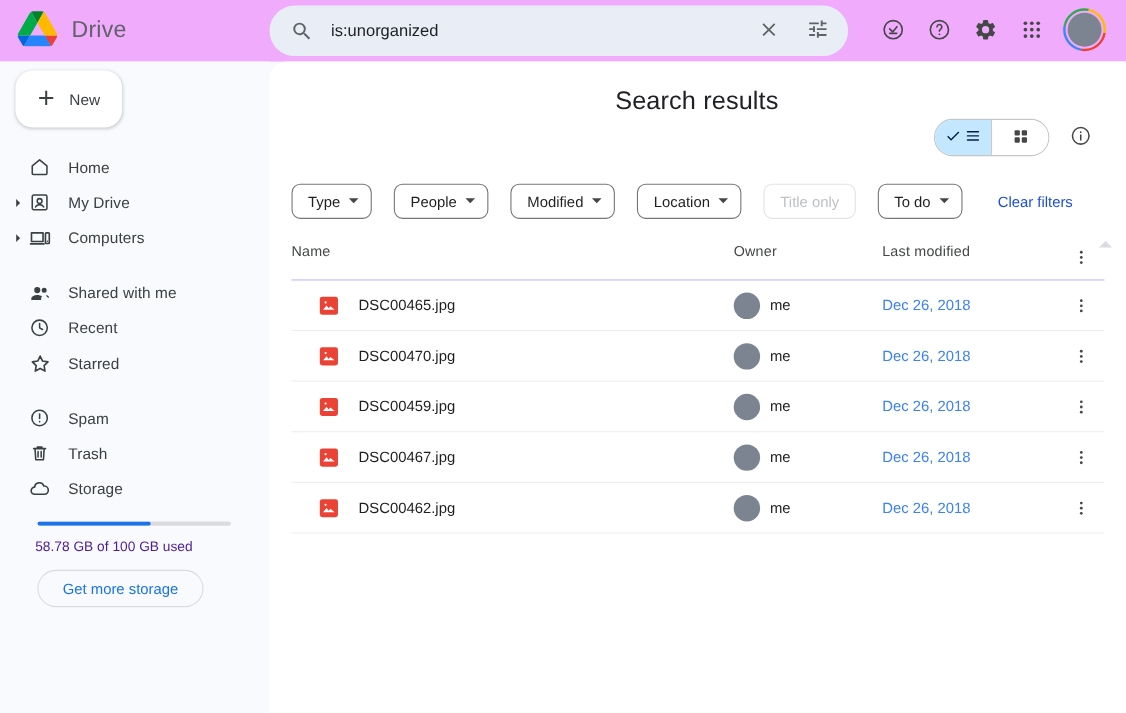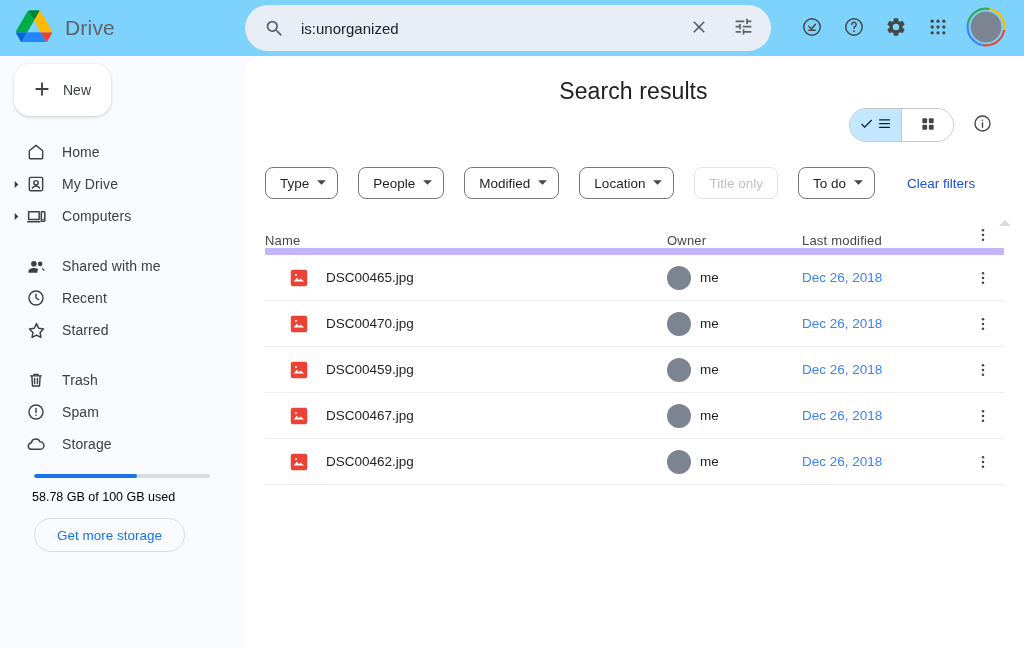--- a/index.html
+++ b/index.html
@@ -8,21 +8,21 @@
     font-family: "Liberation Sans", sans-serif;
     background: #f8fafd;
     overflow: hidden;
   }
   .app { position: relative; width: 1024px; height: 648px; display: flex; flex-direction: column; }
 
   
   .topbar {
     height: 56px; min-height: 56px;
     display: flex; align-items: center;
-    background: #7dd3fc;
+    background: #f0abfc;
     padding: 0 12px 0 0;
   }
   .brand { width: 245px; display: flex; align-items: center; padding-left: 16px; gap: 9px; }
   .drive-logo { width: 40px; height: 36px; flex: 0 0 auto; }
   .brand-name { font-size: 21px; color: #5f6368; letter-spacing: .2px; }
 
   .searchwrap { flex: 1; display: flex; align-items: center; padding-left: 0px; }
   .searchbar {
     width: 526px; height: 46px; border-radius: 24px;
     background: #e9eef6; display: flex; align-items: center;
@@ -65,21 +65,21 @@
   }
   .caret { width: 16px; flex: 0 0 16px; display: flex; align-items: center; justify-content: center; }
   .caret.empty { visibility: hidden; }
   .nav-ic { width: 24px; flex: 0 0 24px; display: flex; align-items: center; justify-content: center; margin-right: 14px;}
   .nav-label { font-size: 14px; color: #3c4043; letter-spacing: .1px; }
   .nav-gap { height: 14px; }
 
   .storage-sec { margin-top: 10px; padding: 0 16px 0 16px; }
   .bar-track { height: 4px; border-radius: 2px; background: #dadce0; width: 176px; margin-left: 18px; overflow: hidden; }
   .bar-fill { height: 100%; background: #1a73e8; border-radius: 2px; }
-  .storage-text { font-size: 12.5px; color: #000000; margin: 12px 0 0 16px; }
+  .storage-text { font-size: 12.5px; color: #4c1d95; margin: 12px 0 0 16px; }
   .get-storage {
     margin: 14px 0 0 18px; height: 34px; padding: 0 22px; border-radius: 18px;
     border: 1px solid #dadce0; background: transparent; color: #1a73e8;
     font-size: 13.5px; font-family: "Liberation Sans", sans-serif; cursor: pointer;
   }
 
   
   .main {
     flex: 1; background: #fff; border-radius: 16px 0 0 0; min-width: 0;
     display: flex; flex-direction: column; position: relative; overflow: hidden;
@@ -100,21 +100,21 @@
     font-size: 13.5px; color: #1f1f1f; font-family: "Liberation Sans", sans-serif;
   }
   .chip.disabled { color: #bdc1c6; border-color: #e3e3e3; cursor: default; padding: 0 14px; }
   .clear-filters {
     background: none; border: none; font-size: 13.5px; color: #1d4ed8; cursor: pointer;
     font-family: "Liberation Sans", sans-serif; padding: 6px 8px; border-radius: 4px; margin-left: 4px;
   }
 
   
   .table { margin: 22px 20px 0 20px; position: relative; }
-  .thead { display: flex; align-items: flex-end; height: 34px; border-bottom: 7px solid #c4b5fd; }
+  .thead { display: flex; align-items: flex-start; height: 34px; border-bottom: 1px solid #c4b5fd; }
   .th { font-size: 13px; color: #444746; letter-spacing: .2px; }
   .col-name { flex: 1; min-width: 0; }
   .col-owner { width: 135px; flex: 0 0 135px; }
   .col-mod { width: 160px; flex: 0 0 160px; }
   .col-act { width: 42px; flex: 0 0 42px; display: flex; justify-content: center; }
 
   .trow {
     display: flex; align-items: center; height: 46px;
     border-bottom: 1px solid #eceff1; cursor: pointer;
   }
@@ -321,36 +321,36 @@
           </div>
         </div>
 
         <div class="nav-gap"></div>
 
         <div class="nav-group">
           <div class="nav-item">
             <span class="caret empty"></span>
             <span class="nav-ic">
               <svg width="20" height="20" viewBox="0 0 24 24" fill="none" stroke="#3c4043" stroke-width="1.7">
-                <path d="M5.5 7h13M9.5 7V5.2h5V7M7 7l.8 12.2h8.4L17 7" stroke-linejoin="round" stroke-linecap="round"></path>
-                <path d="M10.3 10.2v6M13.7 10.2v6" stroke-linecap="round"></path>
-              </svg>
-            </span>
-            <span class="nav-label">Trash</span>
-          </div>
-          <div class="nav-item">
-            <span class="caret empty"></span>
-            <span class="nav-ic">
-              <svg width="20" height="20" viewBox="0 0 24 24" fill="none" stroke="#3c4043" stroke-width="1.7">
                 <circle cx="12" cy="12" r="8.4"></circle>
                 <path d="M12 7.6v5" stroke-linecap="round"></path>
                 <circle cx="12" cy="15.9" r=".95" fill="#3c4043" stroke="none"></circle>
               </svg>
             </span>
             <span class="nav-label">Spam</span>
+          </div>
+          <div class="nav-item">
+            <span class="caret empty"></span>
+            <span class="nav-ic">
+              <svg width="20" height="20" viewBox="0 0 24 24" fill="none" stroke="#3c4043" stroke-width="1.7">
+                <path d="M5.5 7h13M9.5 7V5.2h5V7M7 7l.8 12.2h8.4L17 7" stroke-linejoin="round" stroke-linecap="round"></path>
+                <path d="M10.3 10.2v6M13.7 10.2v6" stroke-linecap="round"></path>
+              </svg>
+            </span>
+            <span class="nav-label">Trash</span>
           </div>
           <div class="nav-item">
             <span class="caret empty"></span>
             <span class="nav-ic">
               <svg width="21" height="21" viewBox="0 0 24 24" fill="none" stroke="#3c4043" stroke-width="1.7">
                 <path d="M6.5 17.5a3.7 3.7 0 01-.3-7.4 5 5 0 019.7-1.1 3.9 3.9 0 01.6 8.5z" stroke-linejoin="round"></path>
               </svg>
             </span>
             <span class="nav-label">Storage</span>
           </div>

